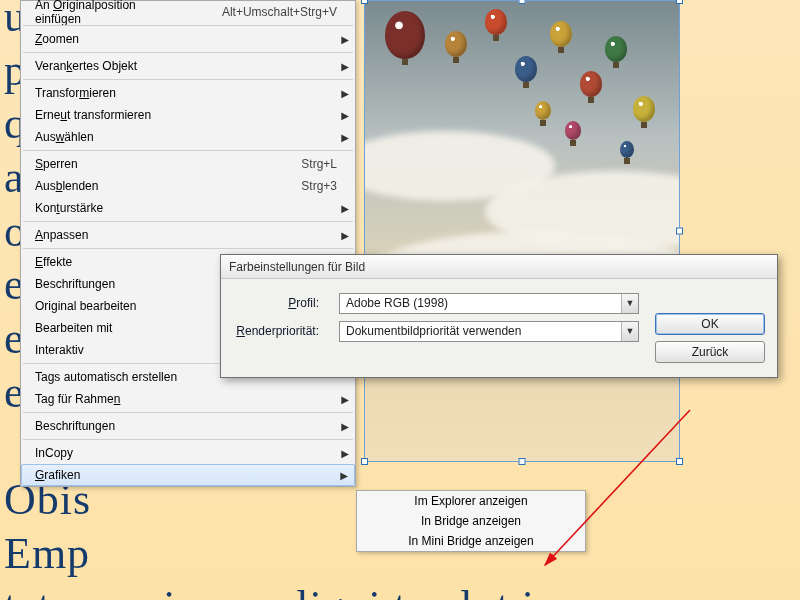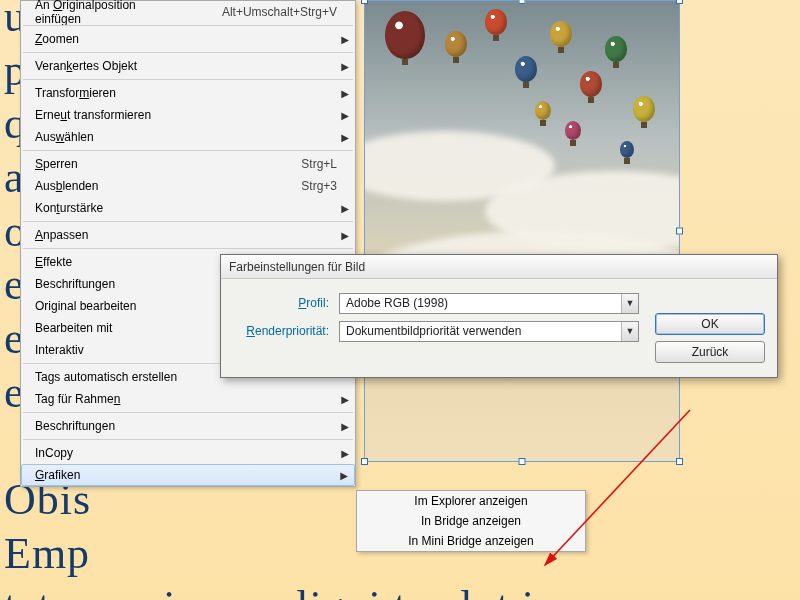--- a/index.html
+++ b/index.html
@@ -83,21 +83,21 @@
     border: 1px solid #707070;
     box-shadow: 3px 3px 8px rgba(0,0,0,.35);
   }
   .dialog .titlebar {
     height:24px; background: linear-gradient(#fdfdfd,#e6e6e6);
     display:flex; align-items:center; padding:0 8px; font-size:12px; color:#333;
     border-bottom:1px solid #c7c7c7;
   }
   .dialog .body { position:relative; padding:10px 12px; }
   .dlg-row { display:flex; align-items:center; height:28px; }
-  .dlg-row .dlabel { width:106px; text-align:right; padding-right:10px; color:#0369a1;}
+  .dlg-row .dlabel { width:106px; text-align:right; padding-right:20px; color:#0f172a;}
   .dlg-row .dlabel .ul { text-decoration: underline; }
   .combo {
     flex:0 0 300px; height:21px; border:1px solid #8e8e8e; background:#fff;
     display:flex; align-items:center; padding:0 6px; position:relative; color:#222;
   }
   .combo .cbtn { position:absolute; right:0; top:0; bottom:0; width:17px;
     background:linear-gradient(#f6f6f6,#dcdcdc); border-left:1px solid #b5b5b5;
     display:flex; align-items:center; justify-content:center; font-size:9px; color:#333;}
   .dlg-btn {
     position:absolute; width:110px; height:22px;

